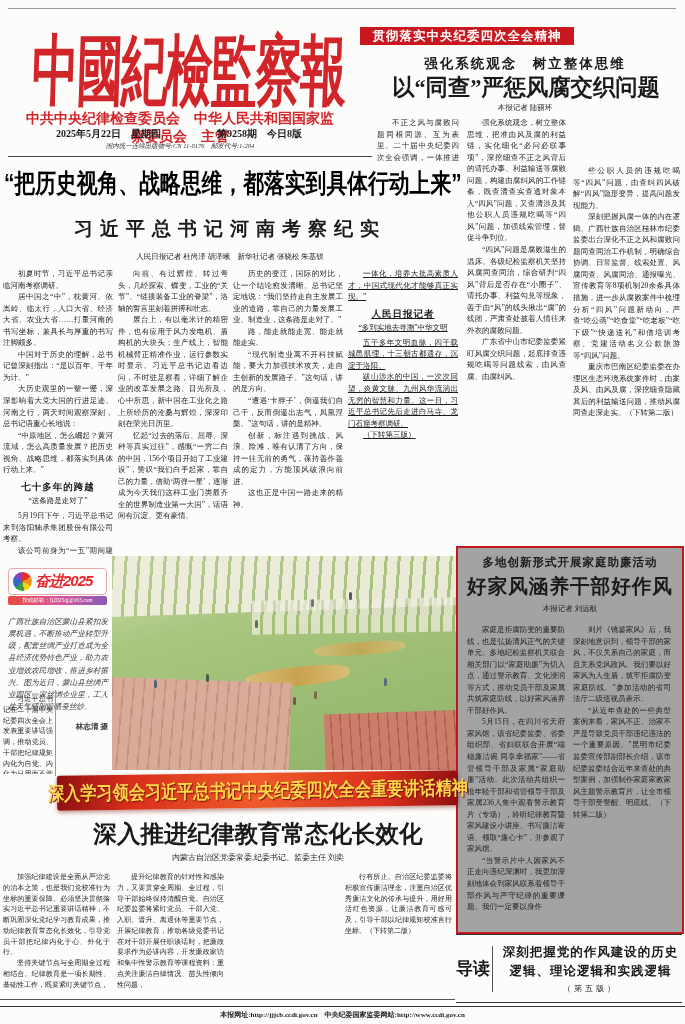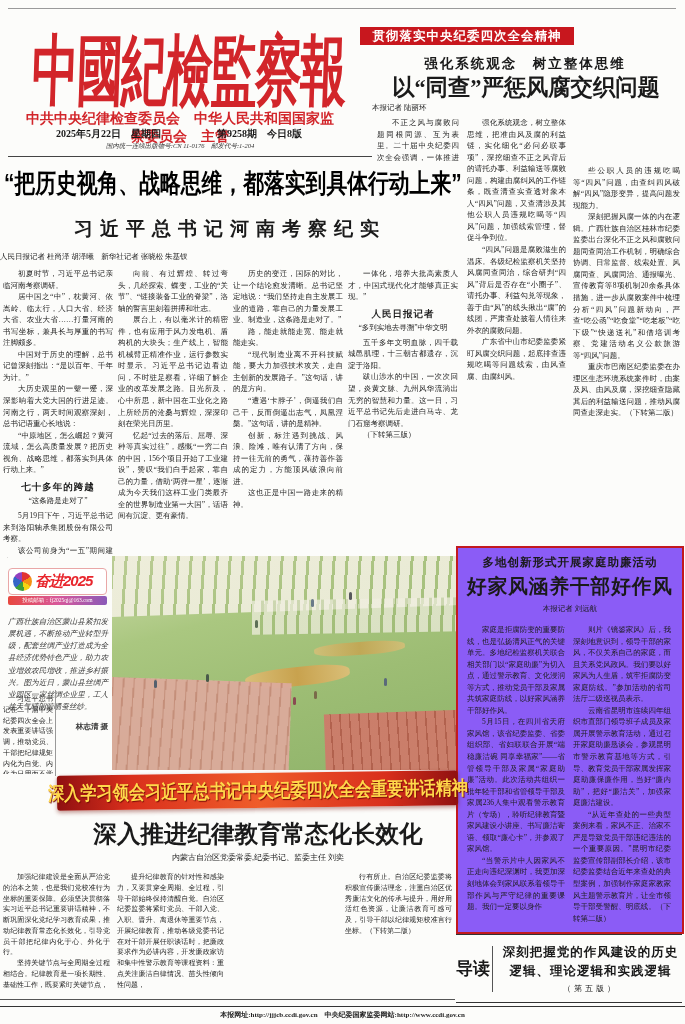--- a/index.html
+++ b/index.html
@@ -13,21 +13,21 @@
      transform:scale(0.86,1.42) skewX(-3deg);transform-origin:top center;text-align:center;letter-spacing:-2px;}
   .supervisor{left:20px;top:110px;width:320px;color:#d2252a;font-size:14px;font-weight:bold;text-align:center;}
   .dateline{top:127px;font-size:10px;font-weight:bold;}
   .serial{left:40px;top:142px;width:280px;font-size:6.5px;font-style:italic;text-align:center;color:#333;}
   
   .banner-top{left:360px;top:27px;width:214px;height:18px;background:#c8171e;color:#fff;
      font-size:12.5px;font-weight:bold;line-height:18px;text-align:center;letter-spacing:1px;}
   .kicker-tc{left:372px;top:55px;width:306px;font-size:13.5px;font-weight:bold;text-align:center;letter-spacing:2px;}
   .headline-tc{left:370px;top:72px;width:312px;font-size:23px;font-weight:bold;text-align:center;
      white-space:nowrap;transform:scaleX(.97);transform-origin:center;}
-  .byline{font-size:7.5px;text-align:left;color:#222;}
+  .byline{font-size:7.5px;text-align:center;color:#222;}
   
   .col{position:absolute;font-size:7.5px;line-height:1.54;text-align:justify;color:#1d1d1d;overflow:hidden;}
   .col p{margin:0;text-indent:2em;}
   .col .blk-h{margin:4px 0 1px;font-size:9.5px;font-weight:bold;text-align:center;text-indent:0;letter-spacing:1px;}
   .col .blk-q{margin:0 0 3px;font-size:7.5px;text-align:center;text-indent:0;color:#222;}
   
   .headline-henan{left:4px;top:166px;width:456px;font-family:"Liberation Sans",sans-serif;
      font-weight:bold;font-size:26px;white-space:nowrap;transform:scaleX(.80);transform-origin:left center;
      letter-spacing:0;color:#000;}
   .subhead-henan{left:55px;top:216px;width:350px;font-size:19px;font-weight:bold;text-align:center;letter-spacing:7px;}
@@ -59,21 +59,21 @@
      background:repeating-linear-gradient(88deg,#cd7b6a 0 8px,#b35d4c 8px 9.5px);}
   .cloth{background:linear-gradient(90deg,#d9bf78,#c8a24e,#d9bf78);border-radius:40%;}
   .fig{position:absolute;width:3px;height:8px;border-radius:2px;}
   
   .banner-study{left:57px;top:773px;width:401px;height:35px;transform:rotate(-.8deg);
      background:linear-gradient(90deg,#8f1010,#d92f1c 18%,#ef5c2a 50%,#d92f1c 82%,#8f1010);
      border-radius:3px;box-shadow:0 2px 4px rgba(120,20,10,.45);display:flex;align-items:center;justify-content:center;}
   .banner-study span{color:#ffd84a;font-weight:bold;font-size:19px;white-space:nowrap;
      transform:scaleX(.85);text-shadow:1px 1px 1px #7a0d08;letter-spacing:0;}
   
-  .jiafeng{left:456px;top:546px;width:224px;height:384px;border:2px solid #c2191f;background:#8b5cf6;}
+  .jiafeng{left:456px;top:546px;width:224px;height:384px;border:2px solid #c2191f;background:#a3a3a3;}
   .kicker-jf{margin-top:7px;font-size:11.5px;font-weight:bold;text-align:center;letter-spacing:1px;}
   .headline-jf{margin-top:3px;font-size:20px;font-weight:bold;text-align:center;white-space:nowrap;
      transform:scaleX(.98);letter-spacing:1px;}
   .byline-jf{margin-top:4px;font-size:7.5px;text-align:center;}
   
   .headline-jl{left:60px;top:818px;width:396px;font-size:24px;font-weight:bold;text-align:center;
      white-space:nowrap;transform:scaleX(.98);transform-origin:center;}
   .byline-jl{left:60px;top:852px;width:396px;font-size:8px;text-align:center;}
   
   .daodu{left:456px;top:938px;width:226px;height:62px;display:flex;align-items:center;}
@@ -135,21 +135,21 @@
       <p>忆起“过去的落后、屈辱、深种等真实过往”，感慨“一穷二白的中国，156个项目开始了工业建设”，赞叹“我们白手起家，靠自己的力量，借助‘两弹一星’，逐渐成为今天我们这样工业门类最齐全的世界制造业第一大国”，话语间有沉淀、更有豪情。</p>
     </div>
   <div class="col" style="left:233px;top:268px;width:110px;height:290px;">
       <p>历史的变迁，国际的对比，让一个结论愈发清晰。总书记坚定地说：“我们坚持走自主发展工业的道路，靠自己的力量发展工业、制造业，这条路是走对了。”</p>
       <p>路，能走就能走宽、能走就能走实。</p>
       <p>“现代制造业离不开科技赋能，要大力加强技术攻关，走自主创新的发展路子。”这句话，讲的是方向。</p>
       <p>“遭遇‘卡脖子’，倒逼我们自己干，反而倒逼出志气，凤凰涅槃。”这句话，讲的是精神。</p>
       <p>创新，标注遇到挑战、风浪、险滩，唯有认清了方向，保持一往无前的勇气，葆持善作善成的定力，方能顶风破浪向前进。</p>
       <p>这也正是中国一路走来的精神。</p>
     </div>
-  <div class="col" style="left:348px;top:268px;width:110px;height:290px;">
+  <div class="col" style="left:348px;top:268px;width:110px;height:290px;text-decoration:underline;">
       <p>一体化，培养大批高素质人才，中国式现代化才能够真正实现。”</p>
       <h4 class="blk-h">人民日报记者</h4>
       <div class="blk-q">“多到实地去寻溯”中华文明</div>
       <p>五千多年文明血脉，四千载城邑肌理，十三朝古都遗存，沉淀于洛阳。</p>
       <p>跋山涉水的中国，一次次回望，炎黄文脉、九州风华流淌出无穷的智慧和力量。这一日，习近平总书记先后走进白马寺、龙门石窟考察调研。</p>
       <p>（下转第三版）</p>
     </div>
 
   <div class="abs fenjin-box">
     <div class="fenjin-logo">
@@ -184,21 +184,20 @@
     <div class="kicker-jf">多地创新形式开展家庭助廉活动</div>
     <div class="headline-jf">好家风涵养干部好作风</div>
     <div class="byline-jf">本报记者 刘远航</div>
     <div class="col" style="left:9px;top:76px;width:98px;height:298px;">
         <p>家庭是拒腐防变的重要防线，也是弘扬清风正气的关键单元。多地纪检监察机关联合相关部门以“家庭助廉”为切入点，通过警示教育、文化浸润等方式，推动党员干部及家属共筑家庭防线，以好家风涵养干部好作风。</p>
         <p>5月15日，在四川省天府家风馆，该省纪委监委、省委组织部、省妇联联合开展“端稳廉洁碗 同享幸福家”——省管领导干部及家属“家庭助廉”活动。此次活动共组织一批年轻干部和省管领导干部及家属236人集中观看警示教育片（专场），聆听纪律教育暨家风建设小讲座、书写廉洁寄语、领取“廉心卡”，并参观了家风馆。</p>
         <p>“当警示片中人因家风不正走向违纪深渊时，我更加深刻地体会到家风联系着领导干部作风与严守纪律的重要课题。我们一定要以身作</p>
       </div>
     <div class="col" style="left:115px;top:76px;width:98px;height:298px;">
         <p>则片《镜鉴家风》后，我深刻地意识到，领导干部的家风，不仅关系自己的家庭，而且关系党风政风。我们要以好家风为人生盾，筑牢拒腐防变家庭防线。”参加活动的省司法厅二级巡视员表示。</p>
-        <p>云南省昆明市连续四年组织市直部门领导班子成员及家属开展警示教育活动，通过召开家庭助廉恳谈会，参观昆明市警示教育基地等方式，引导、教育党员干部家属发挥家庭助廉保廉作用，当好“廉内助”，把好“廉洁关”，加强家庭廉洁建设。</p>
         <p>“从近年查处的一些典型案例来看，家风不正、治家不严是导致党员干部违纪违法的一个重要原因。”昆明市纪委监委宣传部副部长介绍，该市纪委监委结合近年来查处的典型案例，加强制作家庭家教家风主题警示教育片，让全市领导干部受警醒、明底线。（下转第二版）</p>
       </div>
   </div>
 
   <div class="rule" style="left:55px;top:690px;width:1px;height:86px;background:#999;"></div>
   <div class="col" style="left:3px;top:694px;width:50px;height:80px;font-size:7px;">
       <p>习近平总书记在二十届中央纪委四次全会上发表重要讲话强调，推动党员、干部把纪律规矩内化为自觉、内化为日用而不觉的言行准则。</p>
     </div>
 
   <div class="abs banner-study">

